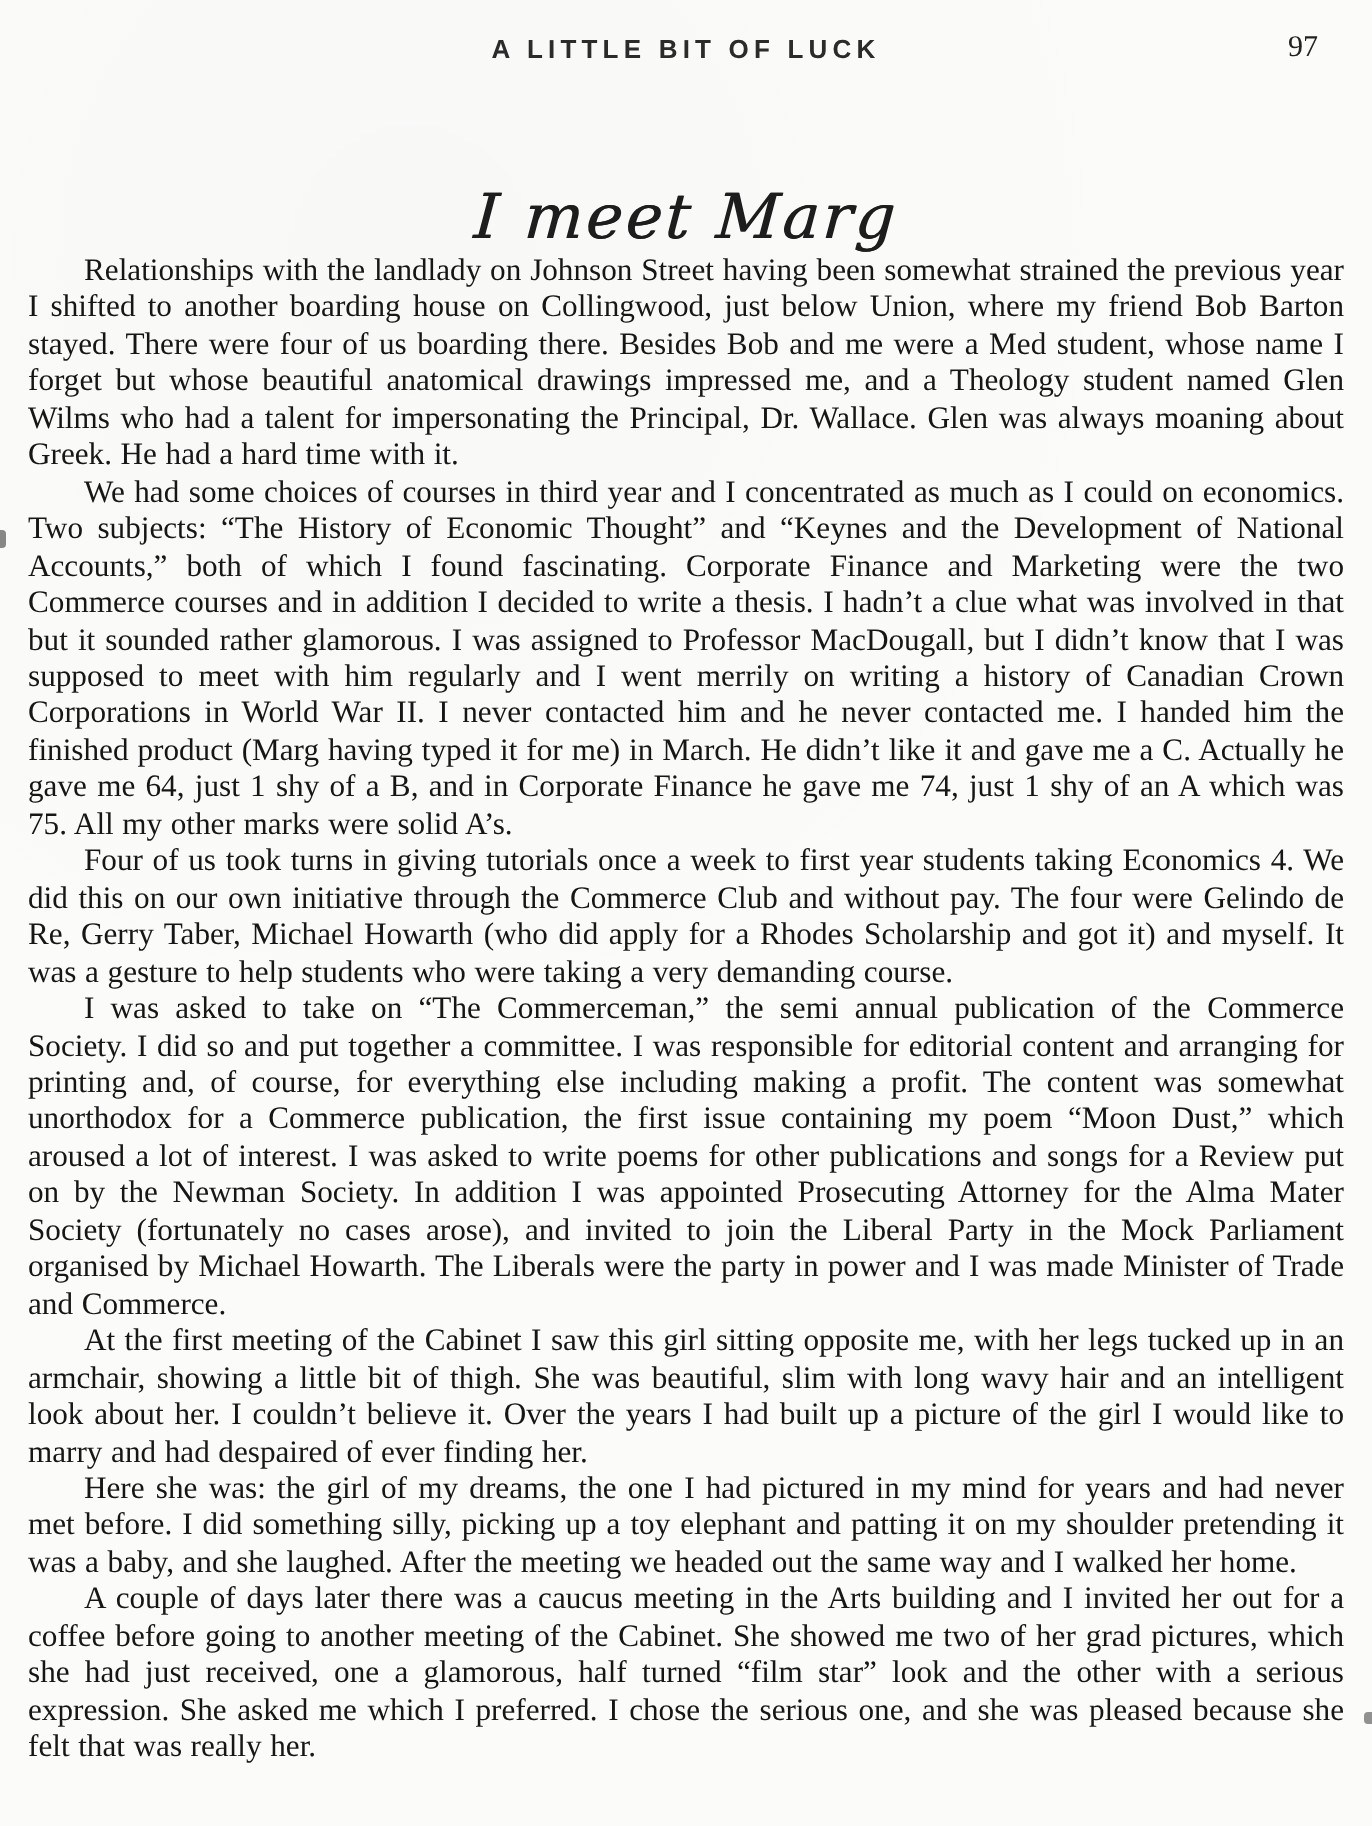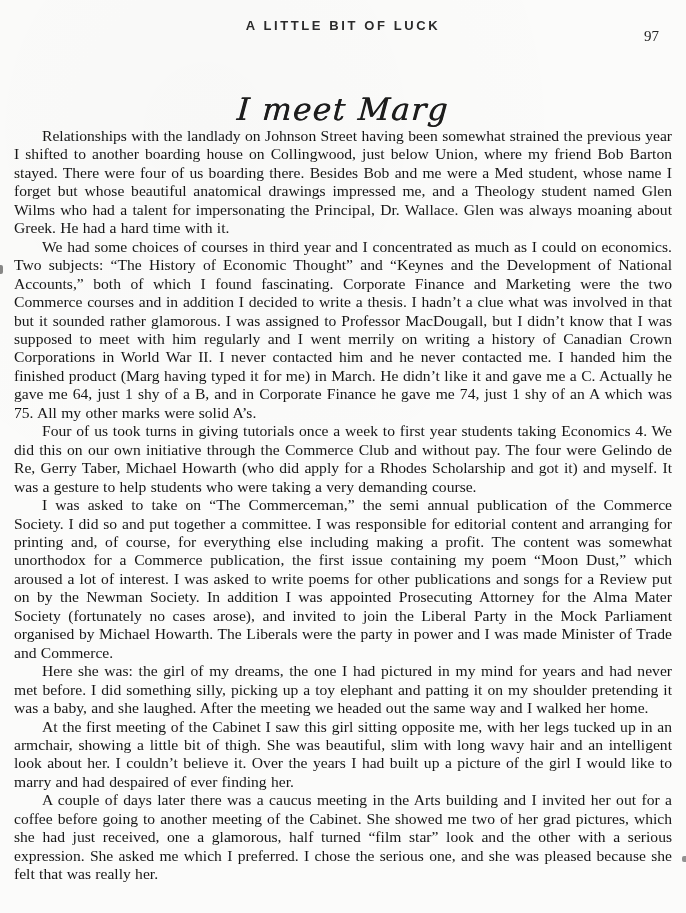--- a/index.html
+++ b/index.html
@@ -31,21 +31,21 @@
   }
   .running-title {
     font-family: "Liberation Sans", sans-serif;
     font-size: 13px;
     font-weight: bold;
     letter-spacing: 2.6px;
     color: #2b2b2b;
   }
   .page-number {
     position: absolute;
-    top: 28px;
+    top: 16px;
     right: 27px;
     font-family: "Liberation Serif", serif;
     font-size: 15px;
     color: #222;
     margin-left: 20px;
   }
   .chapter-title {
     margin: 55px 0 0 0;
     text-align: center;
     font-family: "DejaVu Serif", serif;
@@ -98,21 +98,21 @@
     <span class="page-number">97</span>
   </div>
 
   <h1 class="chapter-title">I meet Marg</h1>
 
   <div class="body-text">
     <p>Relationships with the landlady on Johnson Street having been somewhat strained the previous year I shifted to another boarding house on Collingwood, just below Union, where my friend Bob Barton stayed. There were four of us boarding there. Besides Bob and me were a Med student, whose name I forget but whose beautiful anatomical drawings impressed me, and a Theology student named Glen Wilms who had a talent for impersonating the Principal, Dr. Wallace. Glen was always moaning about Greek. He had a hard time with it.</p>
     <p>We had some choices of courses in third year and I concentrated as much as I could on economics. Two subjects: “The History of Economic Thought” and “Keynes and the Development of National Accounts,” both of which I found fascinating. Corporate Finance and Marketing were the two Commerce courses and in addition I decided to write a thesis. I hadn’t a clue what was involved in that but it sounded rather glamorous. I was assigned to Professor MacDougall, but I didn’t know that I was supposed to meet with him regularly and I went merrily on writing a history of Canadian Crown Corporations in World War II. I never contacted him and he never contacted me. I handed him the finished product (Marg having typed it for me) in March. He didn’t like it and gave me a C. Actually he gave me 64, just 1 shy of a B, and in Corporate Finance he gave me 74, just 1 shy of an A which was 75. All my other marks were solid A’s.</p>
     <p>Four of us took turns in giving tutorials once a week to first year students taking Economics 4. We did this on our own initiative through the Commerce Club and without pay. The four were Gelindo de Re, Gerry Taber, Michael Howarth (who did apply for a Rhodes Scholarship and got it) and myself. It was a gesture to help students who were taking a very demanding course.</p>
     <p>I was asked to take on “The Commerceman,” the semi annual publication of the Commerce Society. I did so and put together a committee. I was responsible for editorial content and arranging for printing and, of course, for everything else including making a profit. The content was somewhat unorthodox for a Commerce publication, the first issue containing my poem “Moon Dust,” which aroused a lot of interest. I was asked to write poems for other publications and songs for a Review put on by the Newman Society. In addition I was appointed Prosecuting Attorney for the Alma Mater Society (fortunately no cases arose), and invited to join the Liberal Party in the Mock Parliament organised by Michael Howarth. The Liberals were the party in power and I was made Minister of Trade and Commerce.</p>
+    <p>At the first meeting of the Cabinet I saw this girl sitting opposite me, with her legs tucked up in an armchair, showing a little bit of thigh. She was beautiful, slim with long wavy hair and an intelligent look about her. I couldn’t believe it. Over the years I had built up a picture of the girl I would like to marry and had despaired of ever finding her.</p>
     <p>Here she was: the girl of my dreams, the one I had pictured in my mind for years and had never met before. I did something silly, picking up a toy elephant and patting it on my shoulder pretending it was a baby, and she laughed. After the meeting we headed out the same way and I walked her home.</p>
-    <p>At the first meeting of the Cabinet I saw this girl sitting opposite me, with her legs tucked up in an armchair, showing a little bit of thigh. She was beautiful, slim with long wavy hair and an intelligent look about her. I couldn’t believe it. Over the years I had built up a picture of the girl I would like to marry and had despaired of ever finding her.</p>
     <p>A couple of days later there was a caucus meeting in the Arts building and I invited her out for a coffee before going to another meeting of the Cabinet. She showed me two of her grad pictures, which she had just received, one a glamorous, half turned “film star” look and the other with a serious expression. She asked me which I preferred. I chose the serious one, and she was pleased because she felt that was really her.</p>
   </div>
 
   <div class="scan-speck-left"></div>
   <div class="scan-speck-right"></div>
 
 </div>
 
 </body></html>

